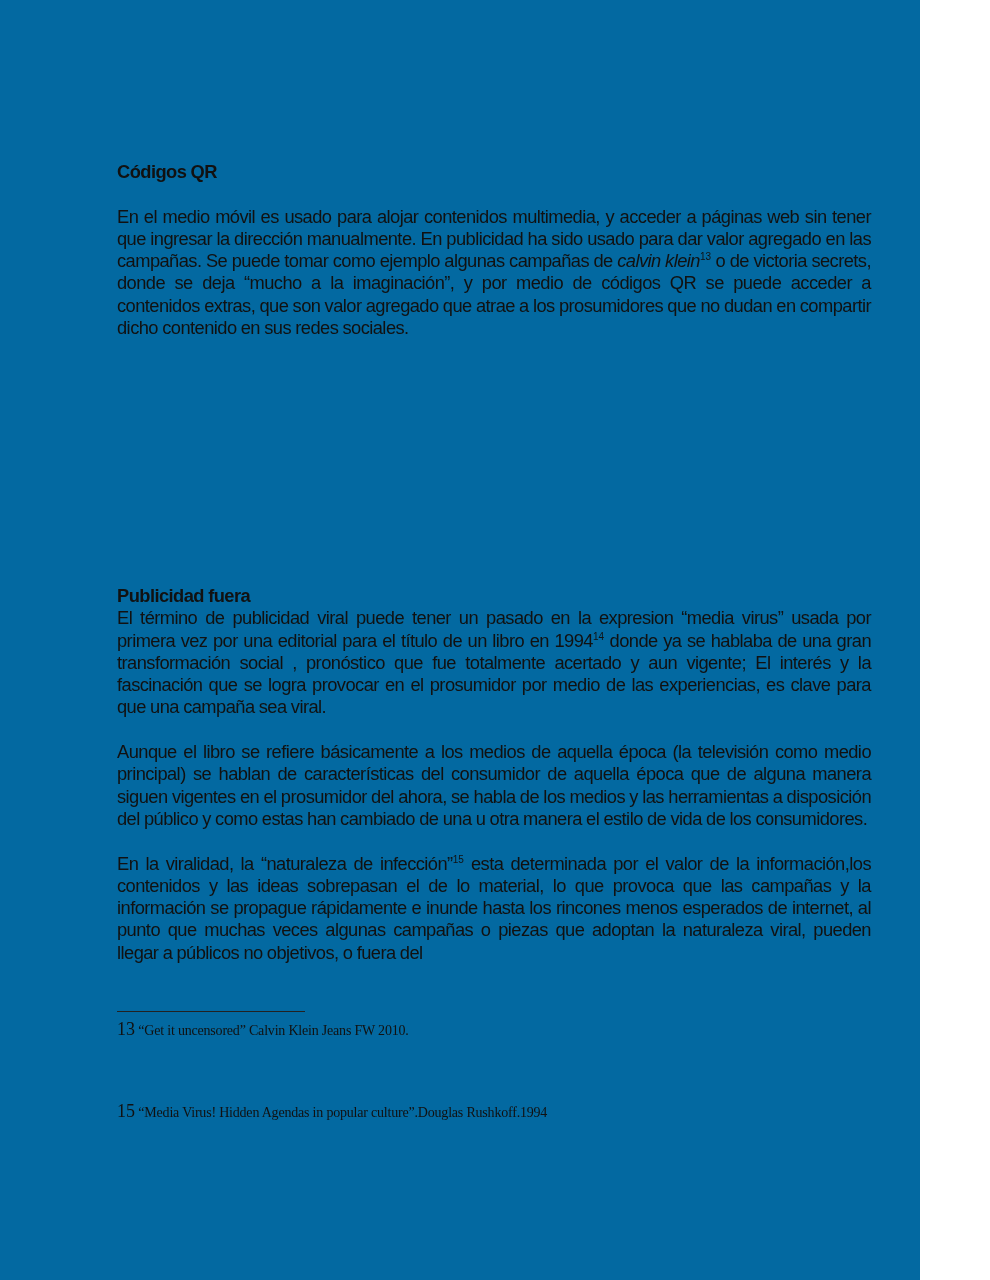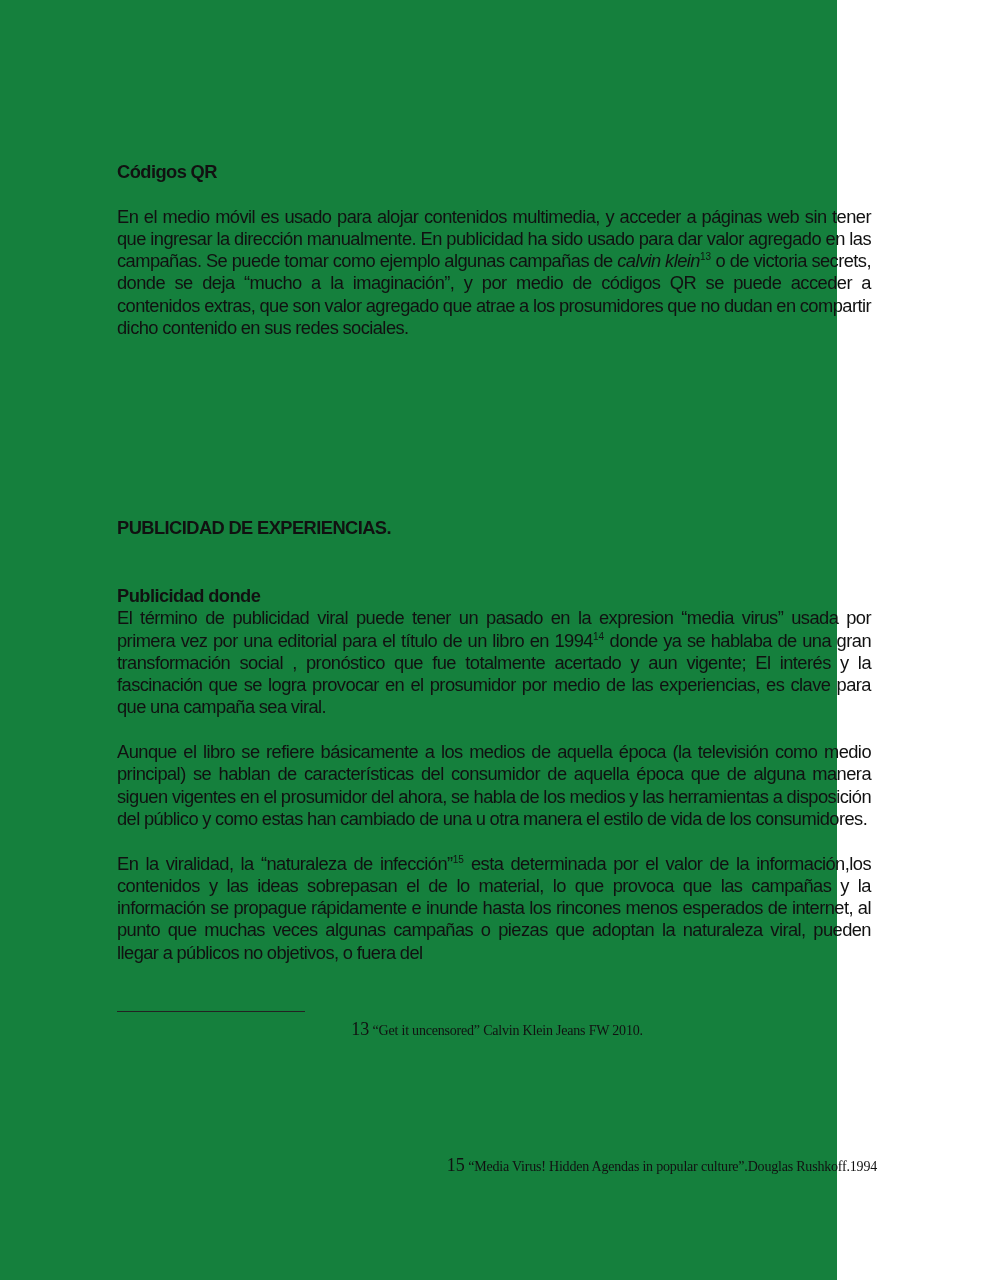--- a/index.html
+++ b/index.html
@@ -1,17 +1,17 @@
 <!DOCTYPE html>
 <html><head>
 <meta charset="utf-8">
 <style>
   html, body { margin: 0; padding: 0; background: #ffffff; }
   body { width: 990px; height: 1280px; position: relative; overflow: hidden; }
-  .page { position: absolute; left: 0; top: 0; width: 837px; height: 1280px; background: #15803d; }
+  .page { position: absolute; left: 0; top: 0; width: 920px; height: 1280px; background: #0369a1; }
   .block { position: absolute; left: 117px; width: 754px; color: #111; }
   .narrow {
     font-family: "Liberation Sans", sans-serif;
     font-size: 18.3px;
     line-height: 22.3px;
     letter-spacing: -0.55px;
     word-spacing: -0.3px;
   }
   .para { text-align: justify; text-align-last: left; margin: 0; }
   .heading { font-weight: bold; margin: 0; }
@@ -28,35 +28,32 @@
 </head>
 <body>
 
 <div class="page">
 
   <div class="block narrow" style="top:161px;">
     <p class="heading">Códigos QR</p>
     <p class="para" style="margin-top:22.3px;"><span>En el medio móvil es usado para alojar contenidos multimedia, y  acceder a páginas web sin tener que ingresar la dirección manualmente. En publicidad ha sido usado para dar valor agregado en las campañas. Se puede tomar como ejemplo algunas campañas de </span><em>calvin klein</em><sup>13</sup><span> o de victoria secrets, donde se deja “mucho a la imaginación”, y por medio de códigos QR se puede acceder a contenidos extras,  que son valor agregado que atrae a los prosumidores que no dudan en compartir dicho contenido en sus redes sociales.</span></p>
   </div>
 
-  <div class="block narrow" style="top:517px;">
-    <p class="heading">PUBLICIDAD  DE EXPERIENCIAS.</p>
-  </div>
 
   <div class="block narrow" style="top:585px;">
-    <p class="heading">Publicidad donde</p>
+    <p class="heading">Publicidad fuera</p>
     <p class="para"><span>El término de publicidad viral puede tener un pasado en la expresion “media virus” usada por primera vez por una editorial para el título de un libro en 1994</span><sup>14</sup><span> donde  ya se hablaba de una gran transformación social , pronóstico que fue totalmente acertado y aun vigente; El interés y la fascinación que se logra provocar en el prosumidor por medio de las experiencias, es clave para que una campaña sea viral.</span></p>
     <p class="para" style="margin-top:22.3px;">Aunque el libro se refiere básicamente a los medios de aquella época (la televisión como medio principal) se hablan de características del consumidor de aquella época que de alguna manera siguen vigentes en el prosumidor del ahora, se habla de los medios y las herramientas a disposición del público y como estas han cambiado de una u otra manera el estilo de vida de los consumidores.</p>
     <p class="para" style="margin-top:22.3px;"><span>En la  viralidad, la  “naturaleza de infección”</span><sup>15</sup><span> esta  determinada por el valor de la información,los contenidos y las ideas sobrepasan el de lo material, lo que provoca que las campañas y la información se propague rápidamente e inunde hasta los rincones menos esperados de internet, al punto que muchas veces algunas campañas o piezas que adoptan la naturaleza viral, pueden llegar a públicos no objetivos, o fuera del</span></p>
   </div>
 
   <div class="fn-rule"></div>
 
-  <div class="footnote" style="top:1019px;text-align:center;">
+  <div class="footnote" style="top:1019px;">
     <span class="fn-num">13</span>
     <span>“Get it uncensored” Calvin Klein Jeans FW 2010.</span>
   </div>
-  <div class="footnote" style="top:1155px;text-align:right;">
+  <div class="footnote" style="top:1101px;">
     <span class="fn-num">15</span>
     <span>“Media Virus! Hidden Agendas in popular culture”.Douglas Rushkoff.1994</span>
   </div>
 
 </div>
 
 </body></html>

